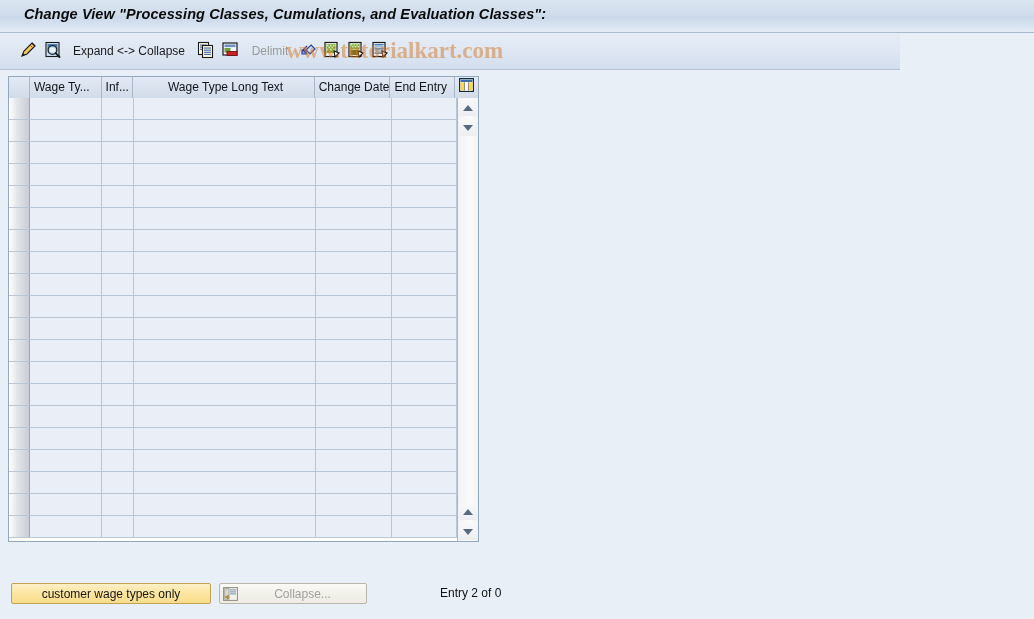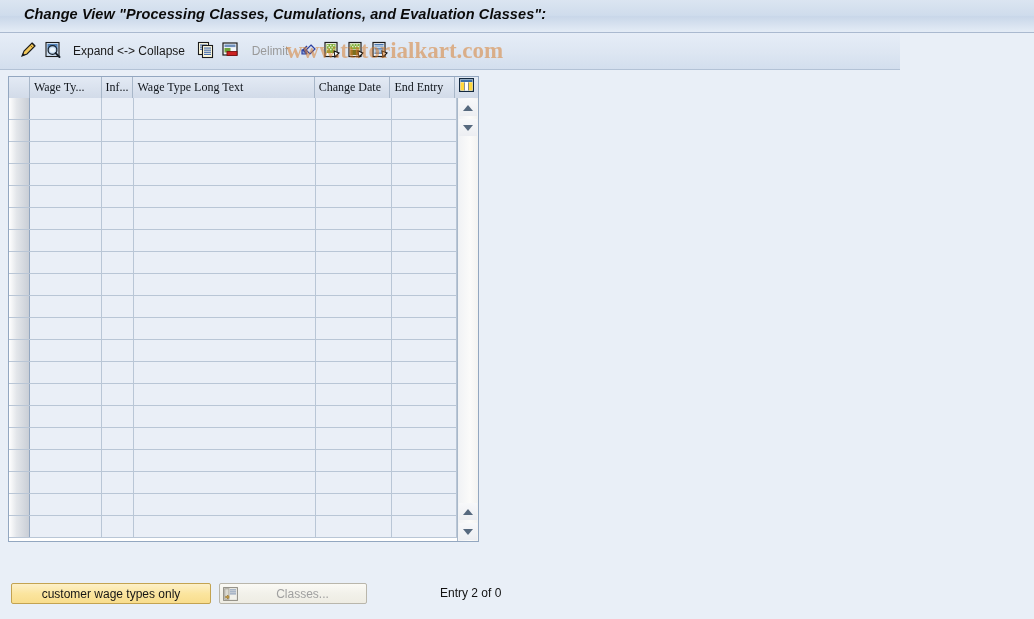--- a/index.html
+++ b/index.html
@@ -90,21 +90,20 @@
     background: #ffffff;
     border: 1px solid #93a7c0;
     box-sizing: border-box;
     overflow: hidden;
   }
   .grid {
     position: absolute;
     left: 0; top: 0;
     width: 100%;
     height: 100%;
-    font-family: Liberation Serif, serif;
   }
   .hdr-row {
     position: absolute;
     left: 0; top: 0;
     height: 21px;
     width: 100%;
     background: linear-gradient(to bottom, #dfe7f1 0%, #d4ddea 100%);
     border-bottom: 1px solid #94a6bd;
     box-sizing: border-box;
     display: flex;
@@ -361,21 +360,21 @@
 
 <div class="watermark">www.tutorialkart.com</div>
 
 <div class="tablewrap">
   <div class="grid">
 
     <div class="hdr-row">
       <div class="hdr-cell sel"></div>
       <div class="hdr-cell" style="width:72px;">Wage Ty...</div>
       <div class="hdr-cell" style="width:32px;">Inf...</div>
-      <div class="hdr-cell" style="width:182px;">Wage Type Long Text</div>
+      <div class="hdr-cell" style="width:182px;text-align:center;">Wage Type Long Text</div>
       <div class="hdr-cell" style="width:76px;">Change Date</div>
       <div class="hdr-cell" style="width:65px;">End Entry</div>
       <div class="hdr-cell cfg">
         <span>
           <svg width="15" height="14" viewBox="0 0 15 14">
             <rect x="0.6" y="0.6" width="13.8" height="12.8" fill="#ffffff" stroke="#13293f" stroke-width="1.2"></rect>
             <rect x="1.6" y="1.6" width="11.8" height="2.4" fill="#3a6ea5"></rect>
             <rect x="1.6" y="4.3" width="3.6" height="8.1" fill="#ffd83b"></rect>
             <rect x="5.6" y="4.3" width="3.6" height="8.1" fill="#ffffff"></rect>
             <rect x="9.6" y="4.3" width="3.8" height="8.1" fill="#ffd83b"></rect>
@@ -573,16 +572,16 @@
   <span class="pos-icon">
     <svg width="15" height="14" viewBox="0 0 15 14">
       <rect x="0.6" y="0.6" width="13.8" height="12.8" fill="#f2f1ea" stroke="#8d8a80" stroke-width="1"></rect>
       <rect x="1.8" y="1.8" width="4.2" height="10.4" fill="#dcdbd2" stroke="#9a978c" stroke-width="0.8"></rect>
       <rect x="7" y="2.4" width="6" height="1" fill="#7a8fb0"></rect>
       <rect x="7" y="4.4" width="6" height="1" fill="#7a8fb0"></rect>
       <rect x="7" y="6.4" width="6" height="1" fill="#7a8fb0"></rect>
       <path d="M2.6 9.4 h2 v-1.4 l1.6 2 l-1.6 2 v-1.4 h-2 z" fill="#e8a93a" stroke="#8a6a1d" stroke-width="0.6"></path>
     </svg>
   </span>
-  <span class="pos-label">Classes...</span>
+  <span class="pos-label">Collapse...</span>
 </div>
 
 <div class="entry-text">Entry 2 of 0</div>
 
 </body></html>

